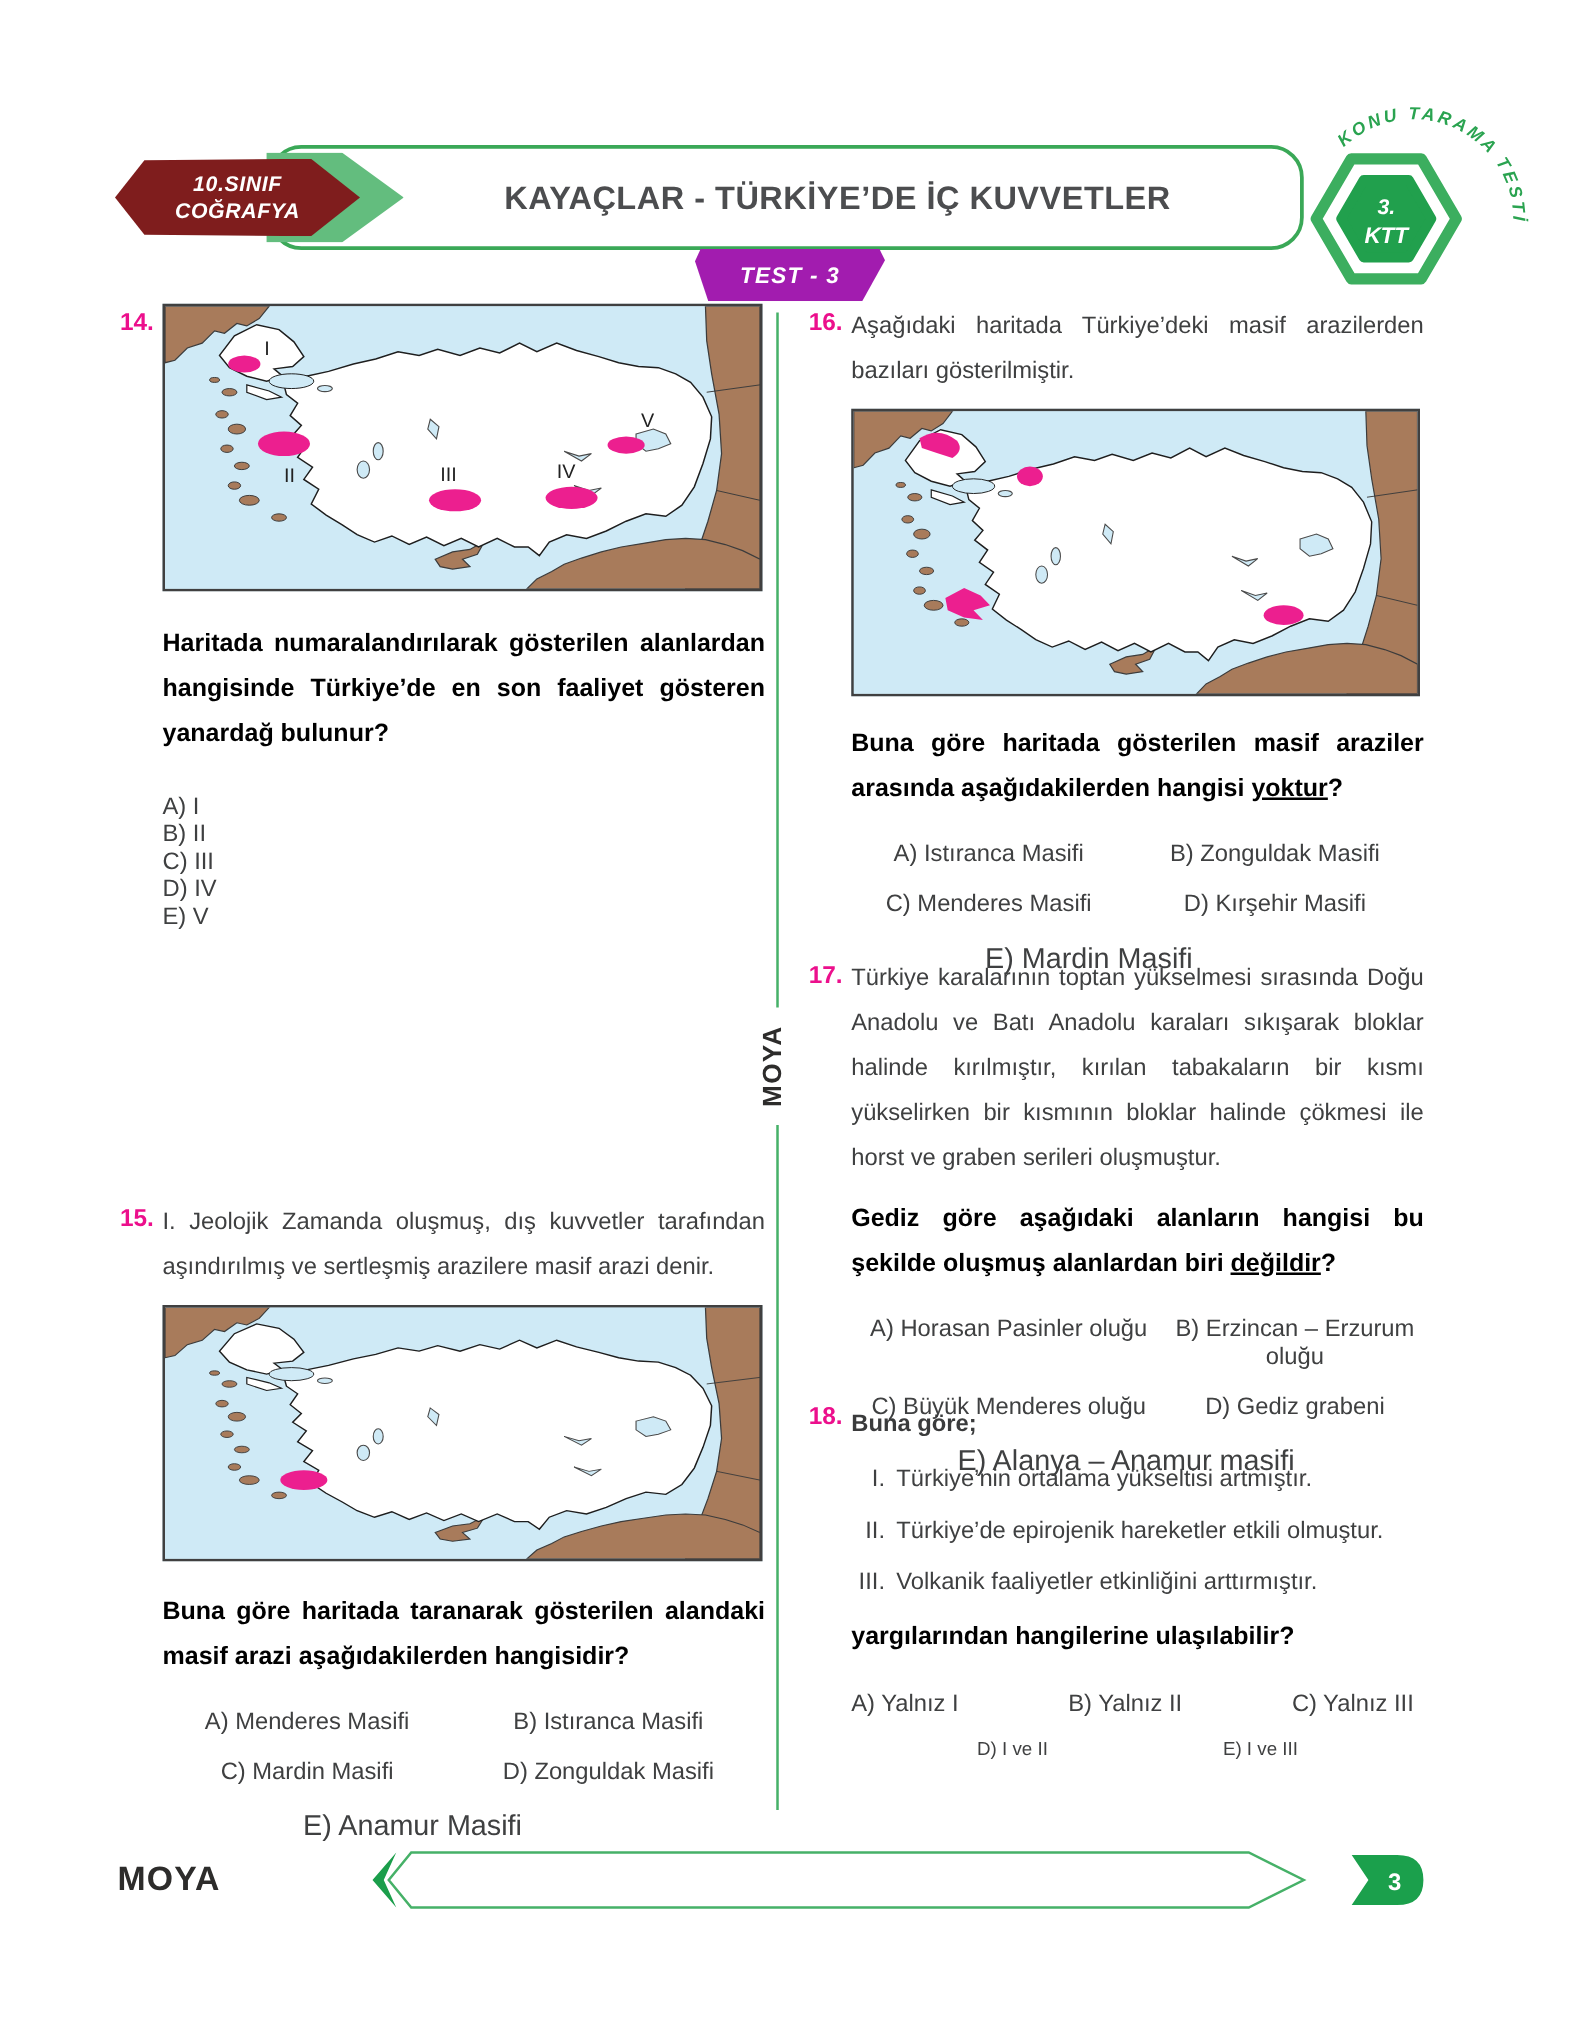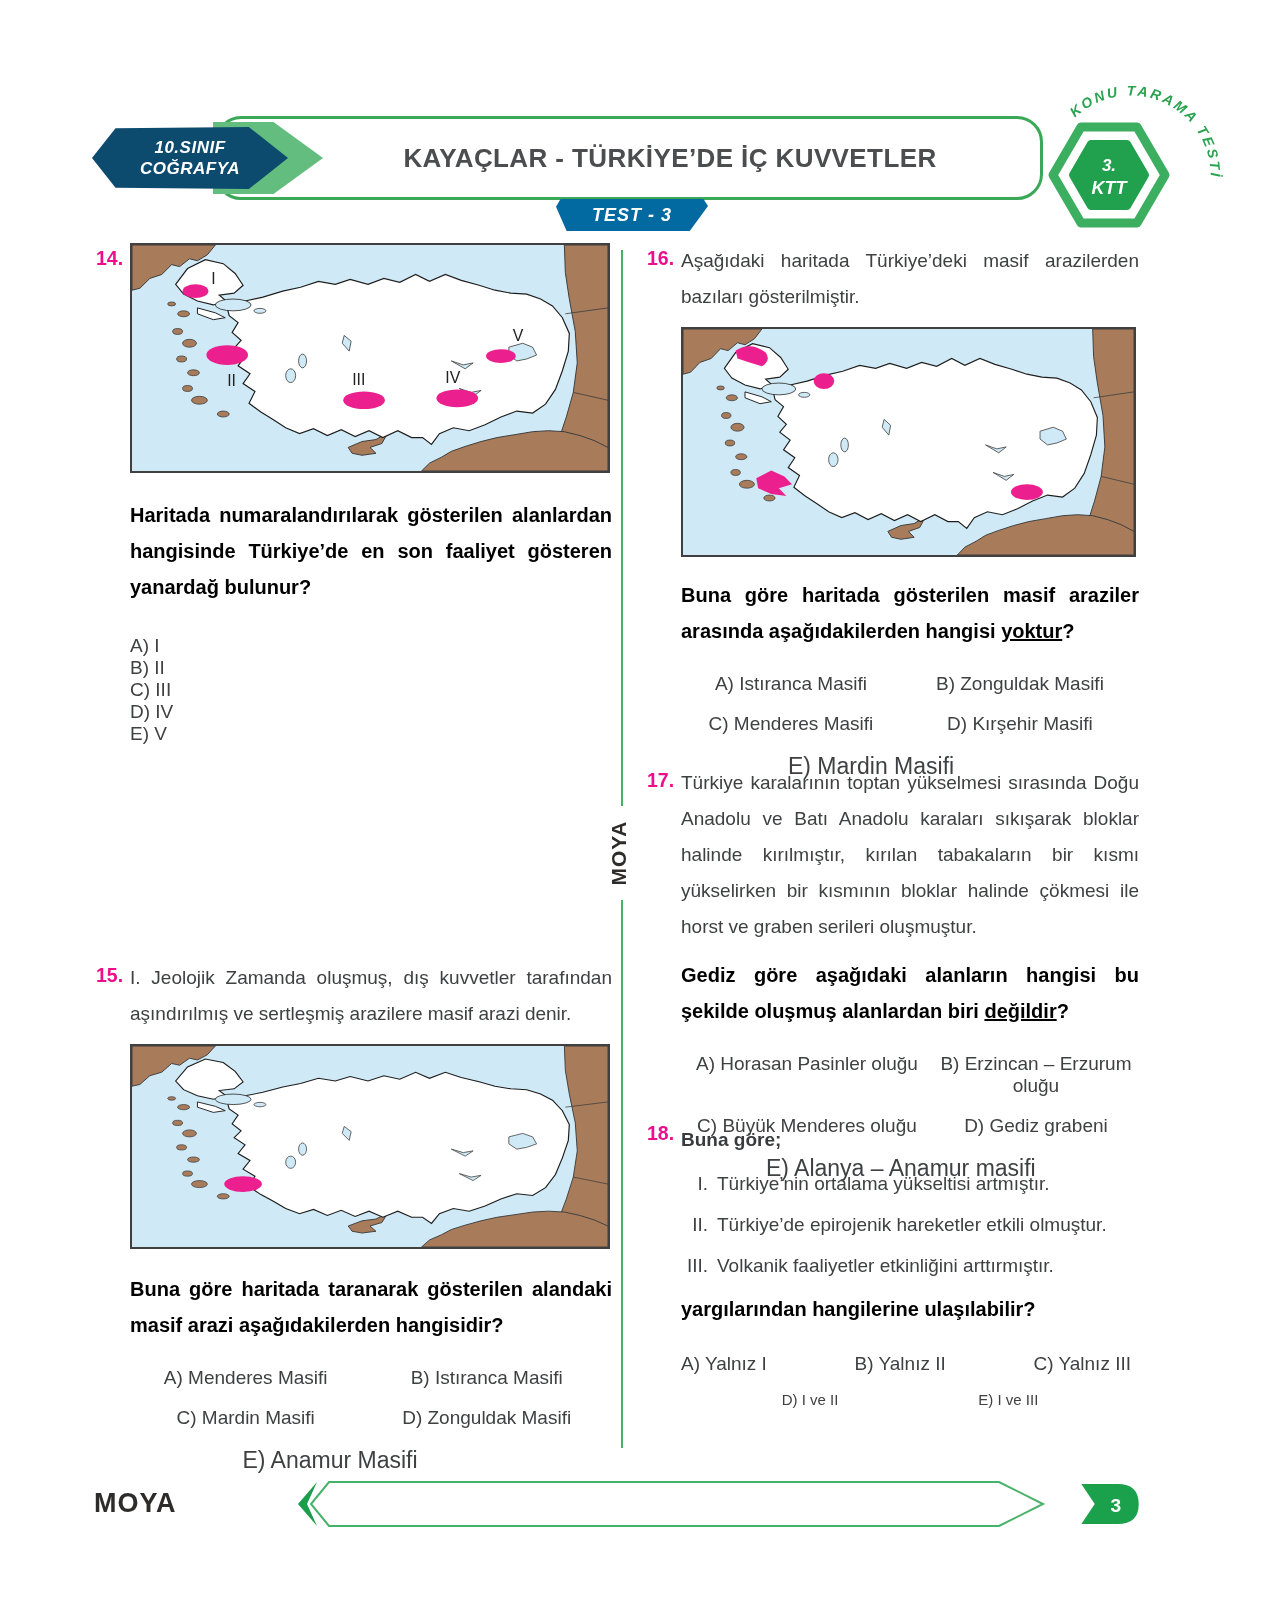--- a/index.html
+++ b/index.html
@@ -4,27 +4,27 @@
 <style>
   html,body{margin:0;padding:0;background:#fff;}
   .page{position:relative;width:1275px;height:1615px;background:#fff;overflow:hidden;
         font-family:"Liberation Sans",sans-serif;color:#3f4041;}
 
   
   .hdr-bar{position:absolute;left:215px;top:116px;width:828px;height:84px;background:#fff;
            border:3px solid #3aa857;border-radius:26px;box-sizing:border-box;}
   .hdr-wedge{position:absolute;left:213px;top:122px;width:110px;height:72px;background:#63bd7e;
              clip-path:polygon(0 0,55% 0,100% 50%,55% 100%,0 100%);}
-  .grade-badge{position:absolute;left:92px;top:127px;width:196px;height:62px;background:#0c4a6e;
+  .grade-badge{position:absolute;left:92px;top:127px;width:196px;height:62px;background:#7f1d1d;
                clip-path:polygon(0 50%,12% 2%,80% 0,100% 50%,80% 100%,12% 98%);
                display:flex;flex-direction:column;align-items:center;justify-content:center;}
   .grade-badge span{color:#fff;font-weight:bold;font-style:italic;font-size:17px;line-height:21px;letter-spacing:.5px;}
   .hdr-title{position:absolute;left:320px;top:116px;width:700px;height:84px;display:flex;align-items:center;justify-content:center;
              font-size:26px;font-weight:bold;color:#4c4d4f;letter-spacing:.4px;}
-  .test-tab{position:absolute;left:556px;top:199px;width:152px;height:32px;background:#0369a1;
+  .test-tab{position:absolute;left:556px;top:199px;width:152px;height:42px;background:#a21caf;
             clip-path:polygon(3% 0,97% 0,100% 22%,88% 100%,7% 100%,0 24%);
             display:flex;align-items:center;justify-content:center;}
   .test-tab span{color:#fff;font-weight:bold;font-style:italic;font-size:18px;letter-spacing:1px;}
   .ktt{position:absolute;left:1035px;top:78px;width:200px;height:185px;}
 
   
   .vline{position:absolute;left:621px;width:2px;background:#46b168;}
   .vline.seg1{top:250px;height:556px;}
   .vline.seg2{top:900px;height:548px;}
   .vlogo{position:absolute;left:585px;top:838px;width:74px;height:30px;

